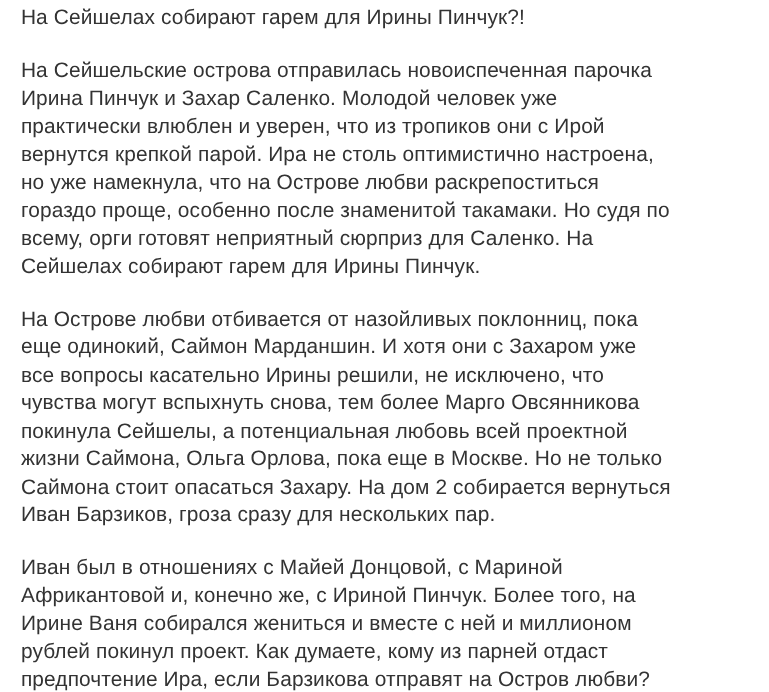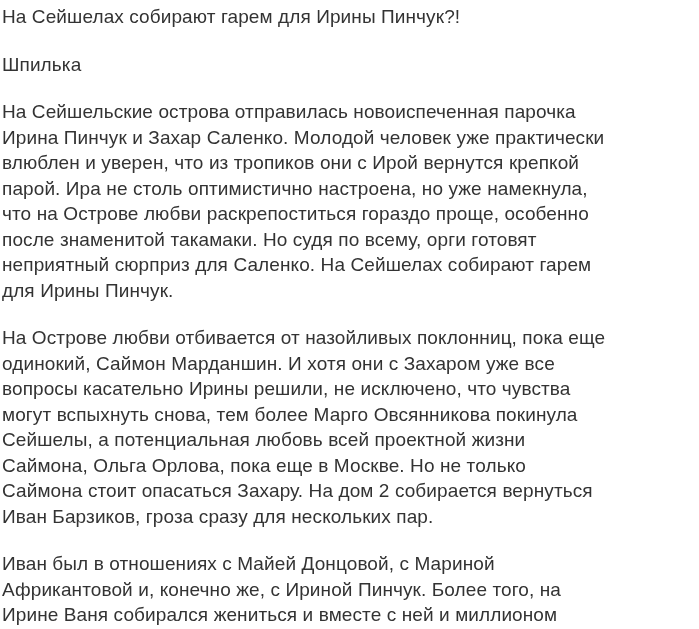--- a/index.html
+++ b/index.html
@@ -13,21 +13,21 @@
   }
   body {
     width: 699px;
     height: 629px;
     background: var(--bg);
     overflow: hidden;
   }
   .article {
     width: 618px;
     height: 629px;
-    padding: 4px 8px 0 2px;
+    padding: 4px 8px 0 19px;
     font-family: "Liberation Sans", "DejaVu Sans", sans-serif;
     font-size: 19px;
     line-height: 25.5px;
     font-weight: 500;
     color: var(--text);
     letter-spacing: 0.1px;
   }
   .article-title,
   .article-byline,
   .article-paragraph {
@@ -37,20 +37,19 @@
     line-height: 25.5px;
     font-weight: 500;
   }
 </style>
 </head>
 <body>
 
 <div class="article">
   <div class="article-title">На Сейшелах собирают гарем для Ирины Пинчук?!</div>
 
-  <div class="article-byline">Шпилька</div>
 
   <p class="article-paragraph">На Сейшельские острова отправилась новоиспеченная парочка Ирина Пинчук и Захар Саленко. Молодой человек уже практически влюблен и уверен, что из тропиков они с Ирой вернутся крепкой парой. Ира не столь оптимистично настроена, но уже намекнула, что на Острове любви раскрепоститься гораздо проще, особенно после знаменитой такамаки. Но судя по всему, орги готовят неприятный сюрприз для Саленко. На Сейшелах собирают гарем для Ирины Пинчук.</p>
 
   <p class="article-paragraph">На Острове любви отбивается от назойливых поклонниц, пока еще одинокий, Саймон Марданшин. И хотя они с Захаром уже все вопросы касательно Ирины решили, не исключено, что чувства могут вспыхнуть снова, тем более Марго Овсянникова покинула Сейшелы, а потенциальная любовь всей проектной жизни Саймона, Ольга Орлова, пока еще в Москве. Но не только Саймона стоит опасаться Захару. На дом 2 собирается вернуться Иван Барзиков, гроза сразу для нескольких пар.</p>
 
   <p class="article-paragraph">Иван был в отношениях с Майей Донцовой, с Мариной Африкантовой и, конечно же, с Ириной Пинчук. Более того, на Ирине Ваня собирался жениться и вместе с ней и миллионом рублей покинул проект. Как думаете, кому из парней отдаст предпочтение Ира, если Барзикова отправят на Остров любви? Или будет метаться между ними, как когда-то между Задойновым и Барзиковым?</p>
 </div>
 
 </body></html>

